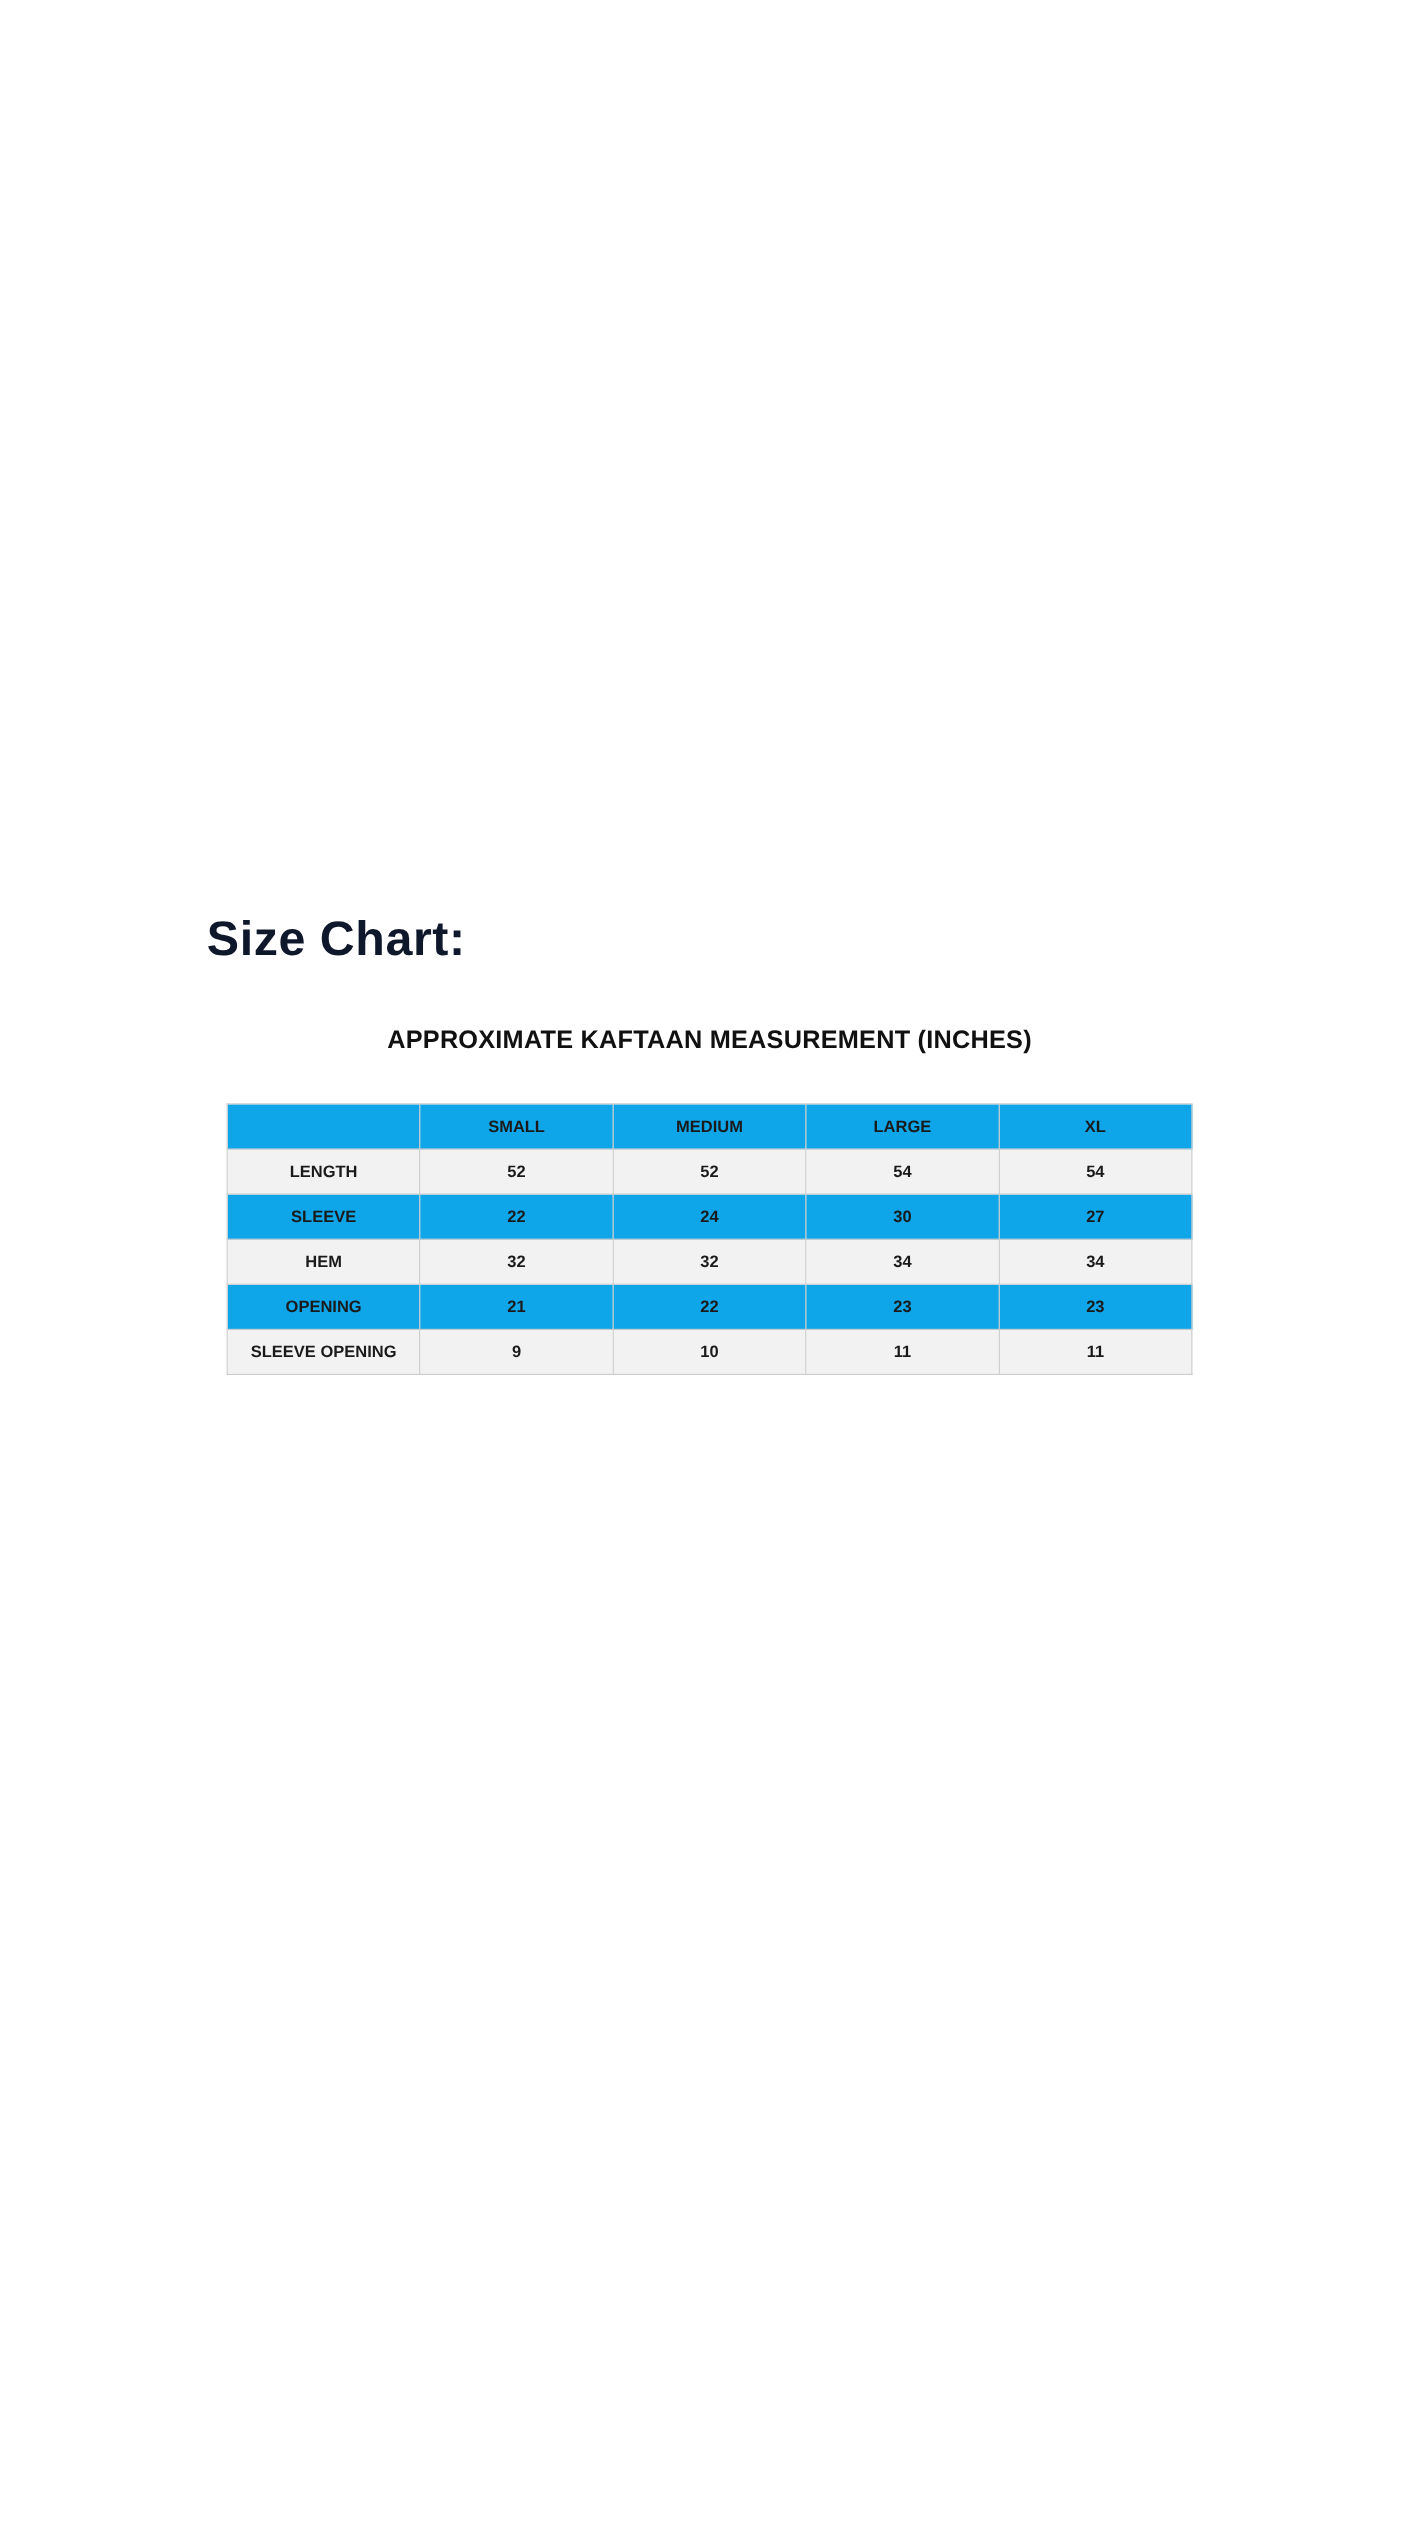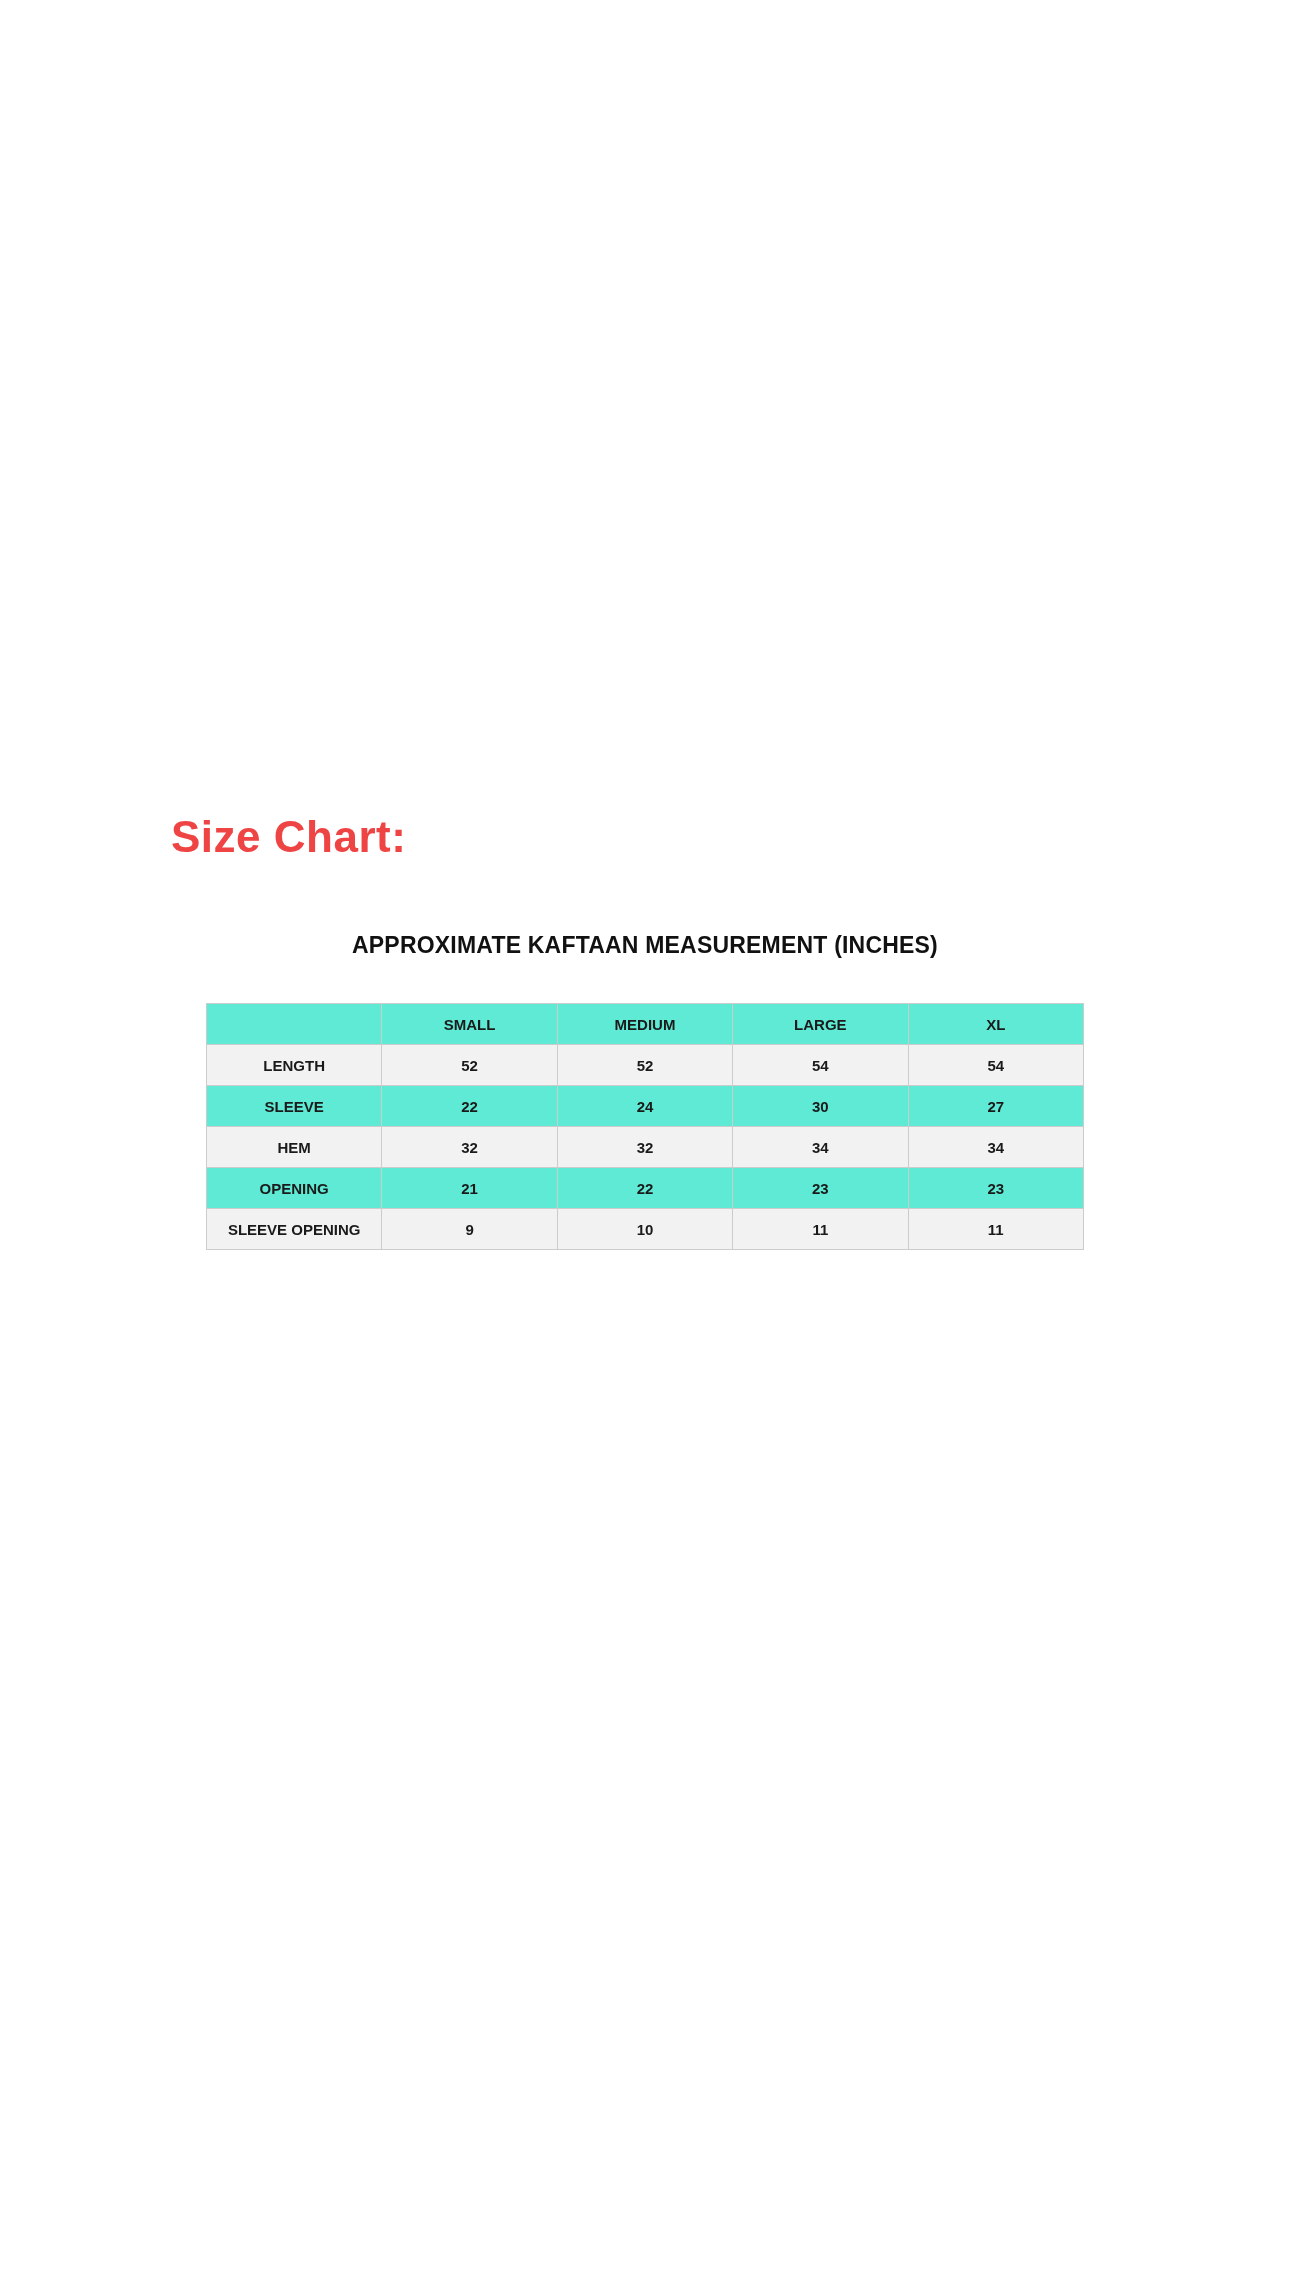--- a/index.html
+++ b/index.html
@@ -10,26 +10,26 @@
   body {
     width: 1290px;
     height: 2293px;
     position: relative;
     font-family: "Liberation Sans", sans-serif;
   }
   .page-heading {
     position: absolute;
     left: 171px;
     top: 812px;
-    margin: 0;
+    margin: 17px;
     font-size: 44px;
     font-weight: 700;
     line-height: 1.15;
     letter-spacing: 0.5px;
-    color: #ef4444;
+    color: #0f172a;
   }
   .chart-section {
     position: absolute;
     top: 932px;
     left: 0;
     right: 0;
   }
   .chart-title {
     margin: 0 0 44px 0;
     text-align: center;
@@ -47,21 +47,21 @@
   table.size-table th,
   table.size-table td {
     border: 1px solid #cccccc;
     height: 40px;
     padding: 0 4px;
     text-align: center;
     vertical-align: middle;
     font-size: 15px;
     font-weight: 700;
     color: #1a1a1a;
-    background: #5eead4;
+    background: #0ea5e9;
   }
   table.size-table tbody tr:nth-child(odd) th,
   table.size-table tbody tr:nth-child(odd) td {
     background: #f2f2f2;
   }
 </style>
 </head>
 <body>
 
 <h2 class="page-heading">Size Chart:</h2>

